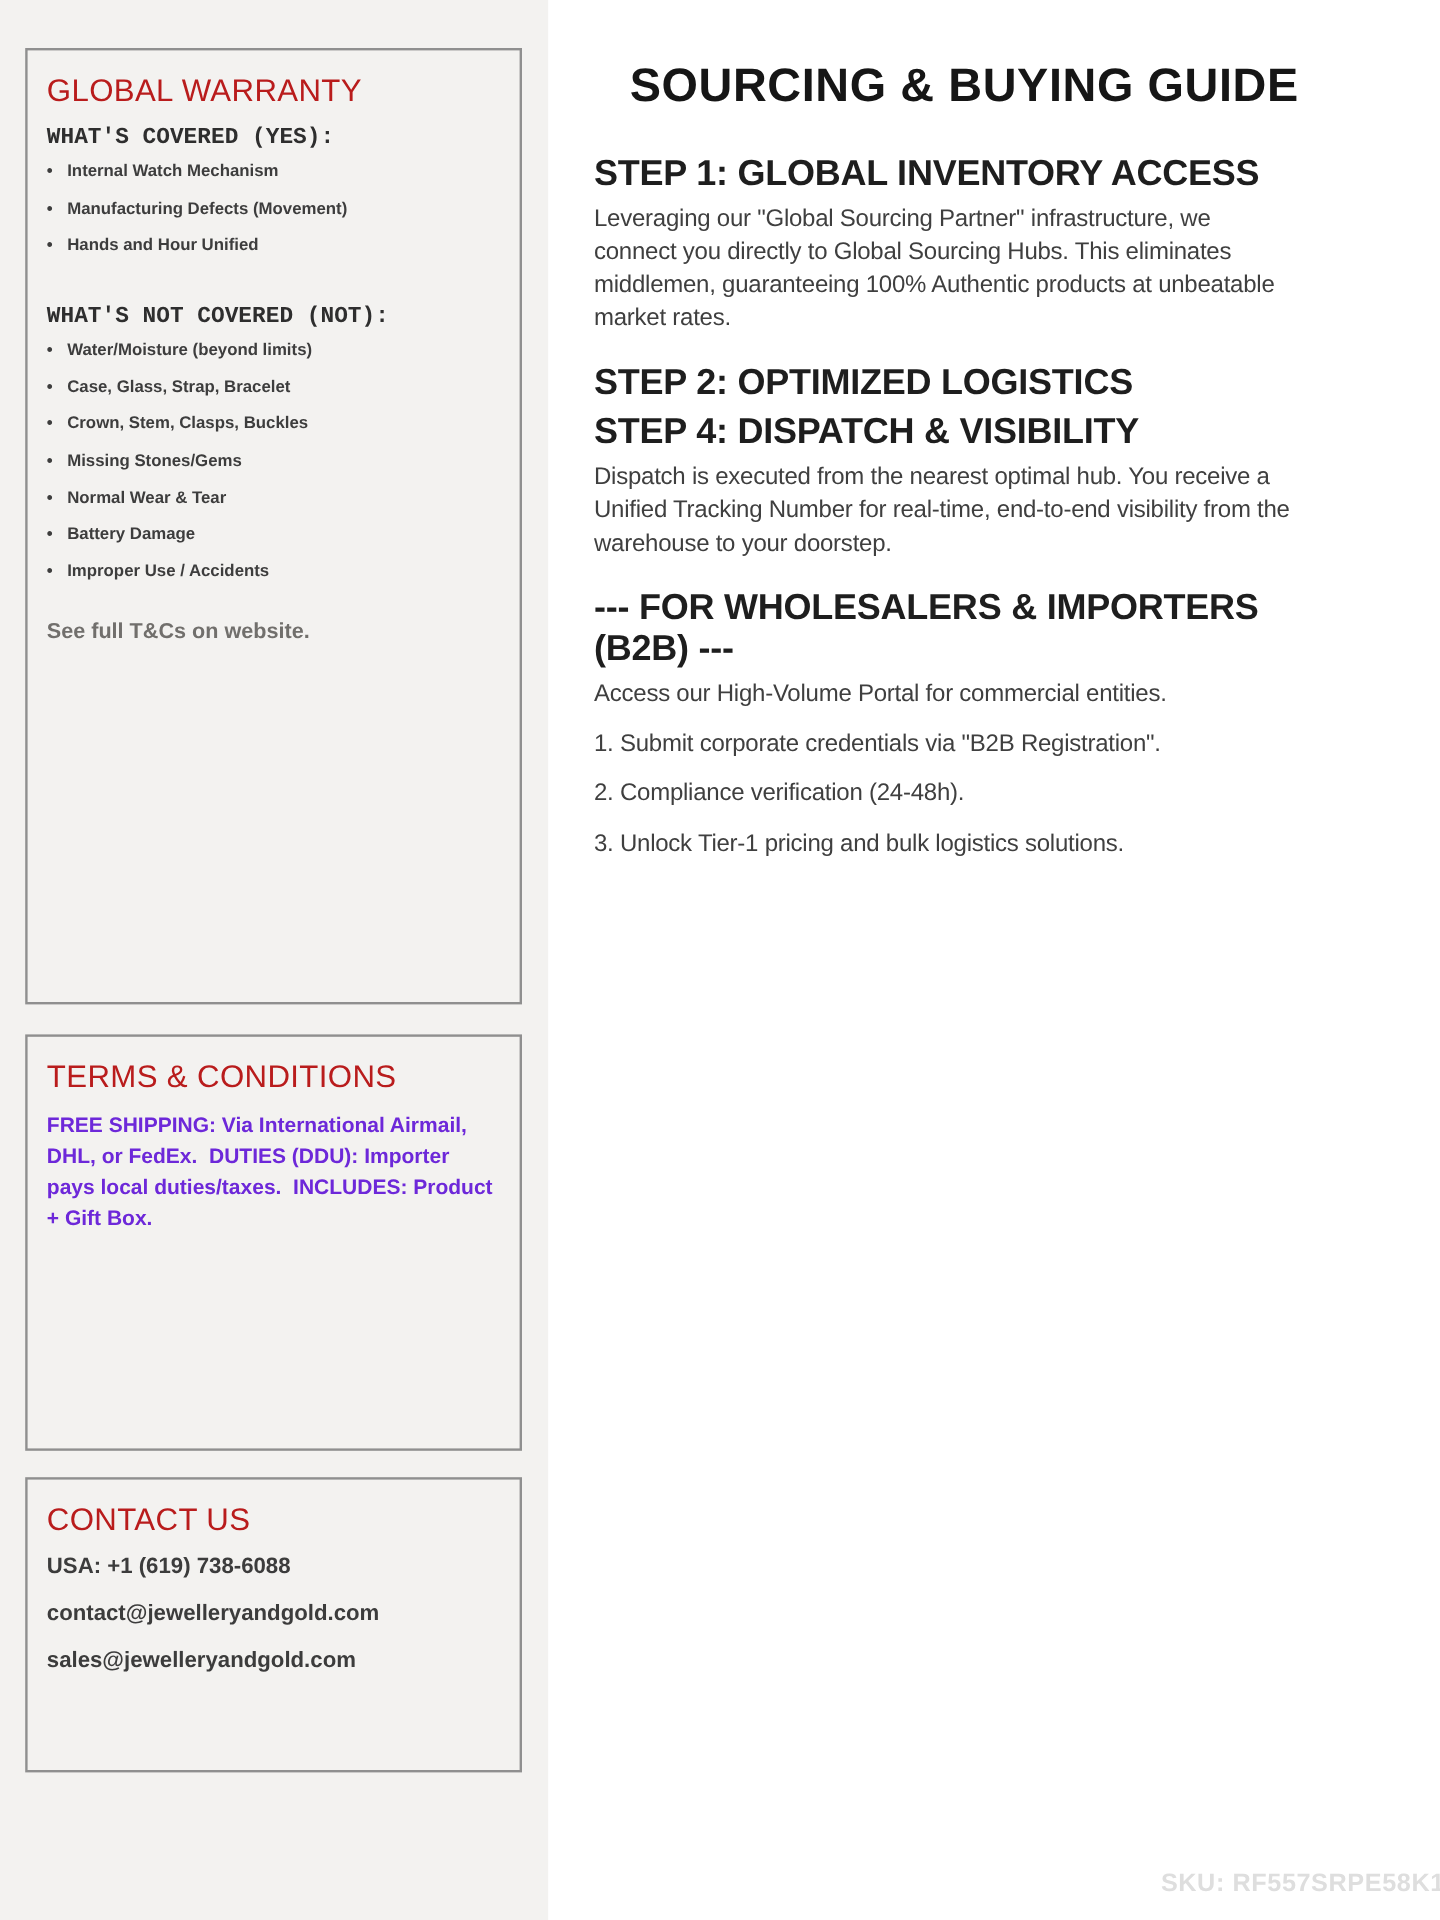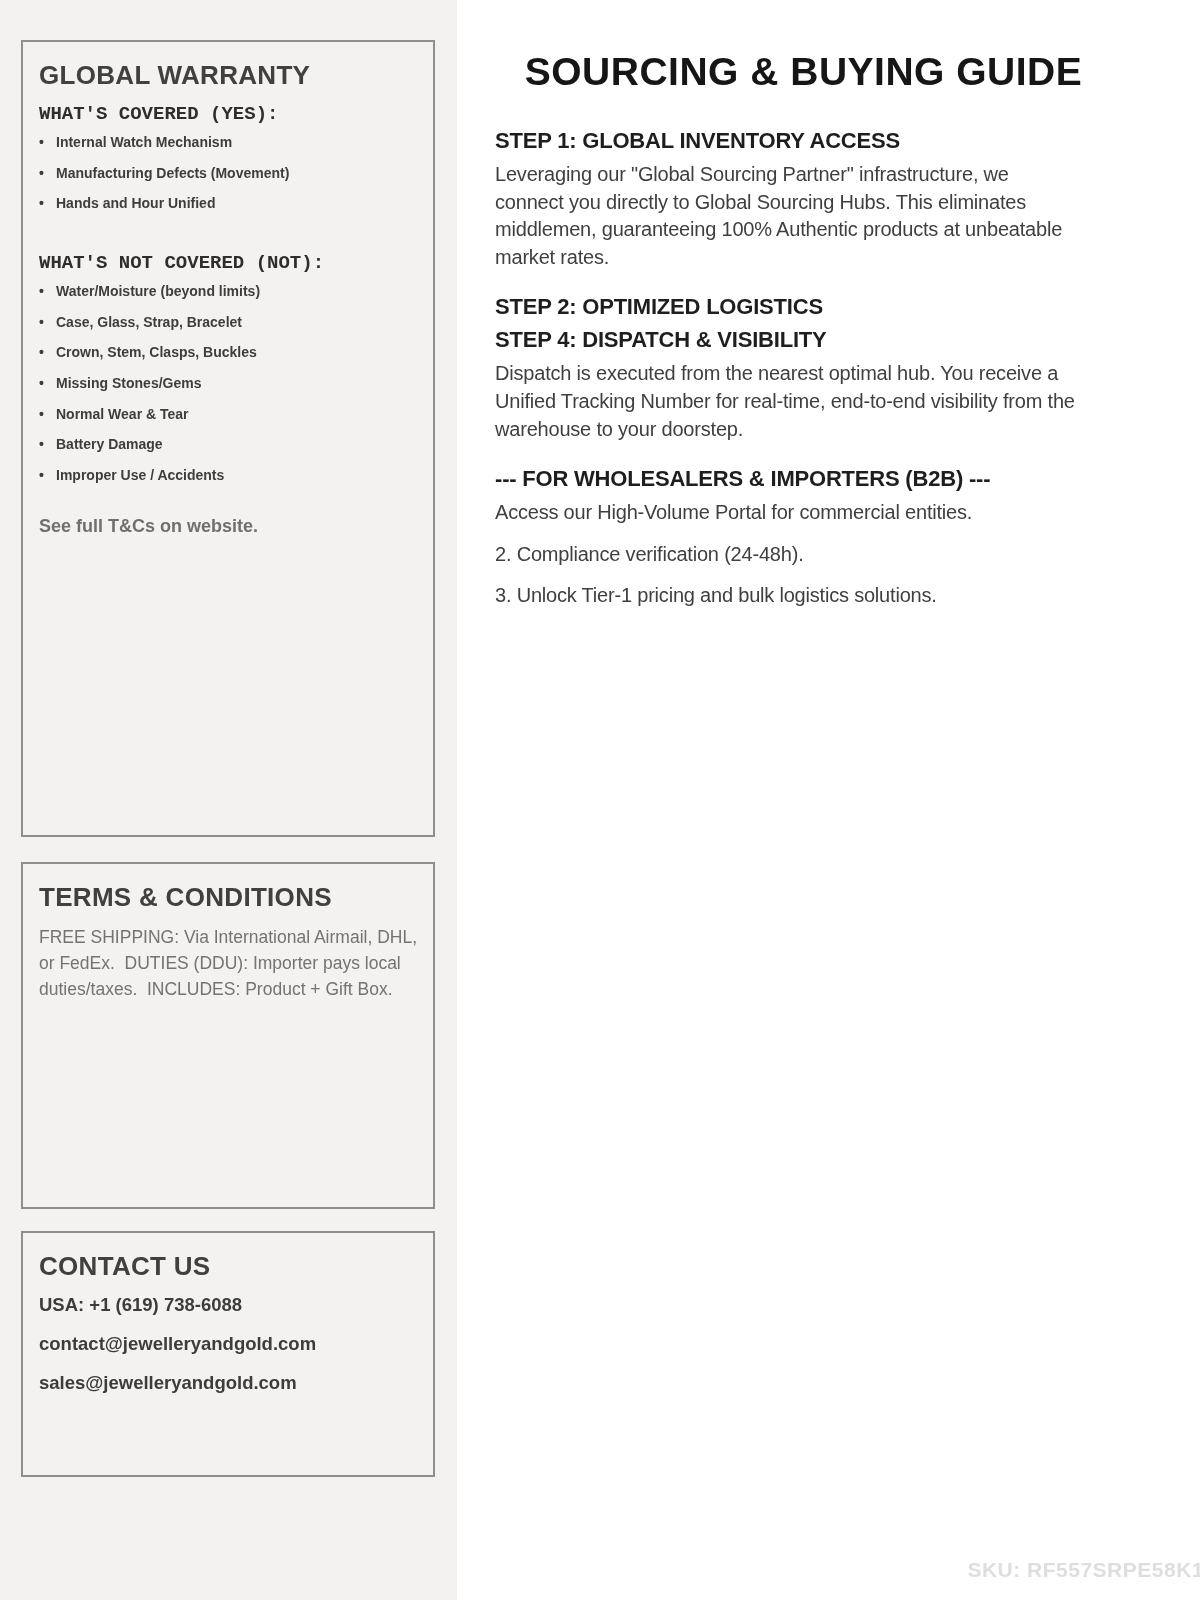--- a/index.html
+++ b/index.html
@@ -6,38 +6,38 @@
   body{font-family:"Liberation Sans",sans-serif;background:#ffffff;}
   #page{position:relative;width:1200px;height:1600px;background:#ffffff;overflow:hidden;}
 
   
   .sidebar{position:absolute;left:0;top:0;width:457px;height:1600px;background:#f3f2f0;}
   .panel{box-sizing:border-box;margin-left:21px;width:414px;border:2px solid #8f8f8f;
          padding:18px 16px 0 16px;overflow:hidden;}
   .panel-warranty{margin-top:40px;height:797px;}
   .panel-terms{margin-top:25px;height:347px;}
   .panel-contact{margin-top:22px;height:246px;}
-  .panel h2{margin:0 0 12px 0;font-size:26px;font-weight:700;color:#404040;letter-spacing:0.3px;}
+  .panel h2{margin:0 0 12px 0;font-size:26px;font-weight:400;color:#b91c1c;letter-spacing:0.3px;}
   .subhead{margin:0 0 10px 0;font-size:19px;font-weight:bold;color:#2e2e2e;font-family:Liberation Mono, monospace;}
   .subhead.gap-top{margin-top:40px;}
   ul.bullets{list-style:none;margin:0;padding:0;}
   ul.bullets li{position:relative;padding-left:17px;margin:0 0 15px 0;
                 font-size:14px;font-weight:bold;color:#3d3d3d;line-height:1.12;}
   ul.bullets li::before{content:"•";position:absolute;left:0;top:0;color:#3d3d3d;}
   .footnote{margin-top:32px;font-size:18px;font-weight:bold;color:#716f6c;}
-  .terms-body{margin:4px 0 0 0;font-size:17.5px;font-weight:normal;color:#737373;
+  .terms-body{margin:4px 0 0 0;font-size:17.5px;font-weight:bold;color:#6d28d9;
               line-height:1.48;white-space:pre-wrap;}
   .contact-line{margin:0 0 17px 0;font-size:18.5px;font-weight:bold;color:#3c3c3c;}
 
   
   .main{position:absolute;left:457px;top:0;width:743px;height:1600px;box-sizing:border-box;
         padding:50px 88px 0 38px;background:#ffffff;}
   .main h1{margin:0 0 34px 0;text-align:center;font-size:39px;font-weight:800;
            color:#161616;letter-spacing:0.5px;white-space:nowrap;}
-  .step h2, .b2b h2{margin:0 0 7px 0;font-size:22px;font-weight:bold;color:#1e1e1e;letter-spacing:-0.2px;}
+  .step h2, .b2b h2{margin:0 0 7px 0;font-size:30px;font-weight:bold;color:#1e1e1e;letter-spacing:-0.2px;}
   .step p, .b2b p{margin:0 0 23px 0;max-width:580px;font-size:20px;color:#3f3f3f;
                   line-height:1.38;letter-spacing:-0.2px;}
   .b2b h2{margin-top:6px;}
   .b2b p.item{margin-bottom:14px;}
   .b2b p.intro{margin-bottom:14px;}
   .b2b p.note{margin-top:24px;}
 
   .sku{position:absolute;right:-4px;bottom:18px;font-size:21px;font-weight:bold;
        color:#dedede;letter-spacing:0.5px;white-space:nowrap;}
 </style>
@@ -97,20 +97,21 @@
 
 
     <div class="step">
       <h2>STEP 4: DISPATCH &amp; VISIBILITY</h2>
       <p>Dispatch is executed from the nearest optimal hub. You receive a Unified Tracking Number for real-time, end-to-end visibility from the warehouse to your doorstep.</p>
     </div>
 
     <div class="b2b">
       <h2>--- FOR WHOLESALERS &amp; IMPORTERS (B2B) ---</h2>
       <p class="intro">Access our High-Volume Portal for commercial entities.</p>
+      <p class="item">1. Submit corporate credentials via "B2B Registration".</p>
       <p class="item">2. Compliance verification (24-48h).</p>
       <p class="item">3. Unlock Tier-1 pricing and bulk logistics solutions.</p>
     </div>
   </div>
 
   <div class="sku">SKU: RF557SRPE58K1</div>
 
 </div>
 
 </body></html>

